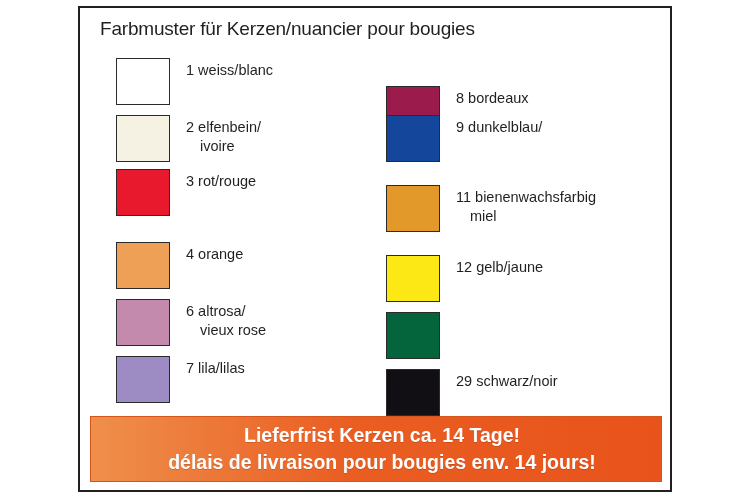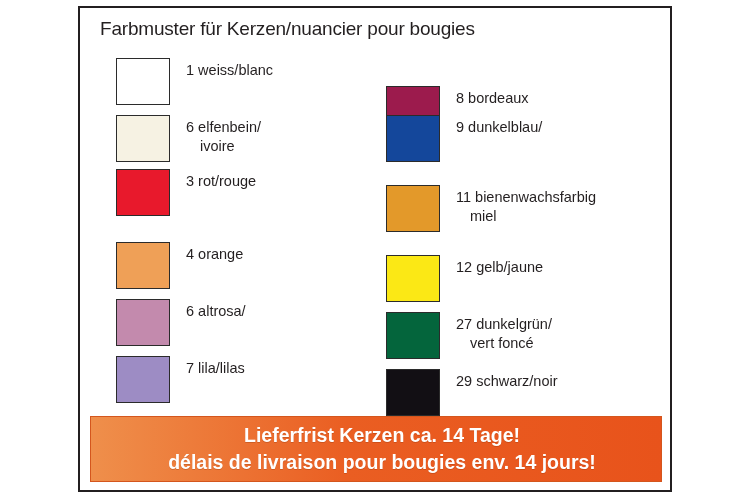--- a/index.html
+++ b/index.html
@@ -123,21 +123,21 @@
         <div class="row" style="top:0px;">
           <div class="swatch" id="sw-l0" style="background: rgb(255, 255, 255);"></div>
           <div class="label">
             <span>1 weiss/blanc</span>
           </div>
         </div>
 
         <div class="row" style="top:57px;">
           <div class="swatch" id="sw-l1" style="background: rgb(246, 242, 227);"></div>
           <div class="label">
-            <span>6 elfenbein/</span>
+            <span>2 elfenbein/</span>
             <span class="l2">ivoire</span>
           </div>
         </div>
 
         <div class="row" style="top:111px;">
           <div class="swatch" id="sw-l2" style="background: rgb(232, 25, 44);"></div>
           <div class="label">
             <span>3 rot/rouge</span>
           </div>
         </div>
@@ -146,20 +146,21 @@
           <div class="swatch" id="sw-l3" style="background: rgb(239, 160, 87);"></div>
           <div class="label">
             <span>4 orange</span>
           </div>
         </div>
 
         <div class="row" style="top:241px;">
           <div class="swatch" id="sw-l4" style="background: rgb(195, 138, 173);"></div>
           <div class="label">
             <span>6 altrosa/</span>
+            <span class="l2">vieux rose</span>
           </div>
         </div>
 
         <div class="row" style="top:298px;">
           <div class="swatch" id="sw-l5" style="background: rgb(157, 140, 196);"></div>
           <div class="label">
             <span>7 lila/lilas</span>
           </div>
         </div>
 
@@ -191,24 +192,20 @@
 
         <div class="row" style="top:197px;">
           <div class="swatch" id="sw-r3" style="background: rgb(251, 232, 21);"></div>
           <div class="label">
             <span>12 gelb/jaune</span>
           </div>
         </div>
 
         <div class="row" style="top:254px;">
           <div class="swatch" id="sw-r4" style="background: rgb(4, 101, 60);"></div>
-          <div class="label">
-            <span>27 dunkelgrün/</span>
-            <span class="l2">vert foncé</span>
-          </div>
         </div>
 
         <div class="row" style="top:311px;">
           <div class="swatch" id="sw-r5" style="background: rgb(18, 15, 20);"></div>
           <div class="label">
             <span>29 schwarz/noir</span>
           </div>
         </div>
 
       </div>

